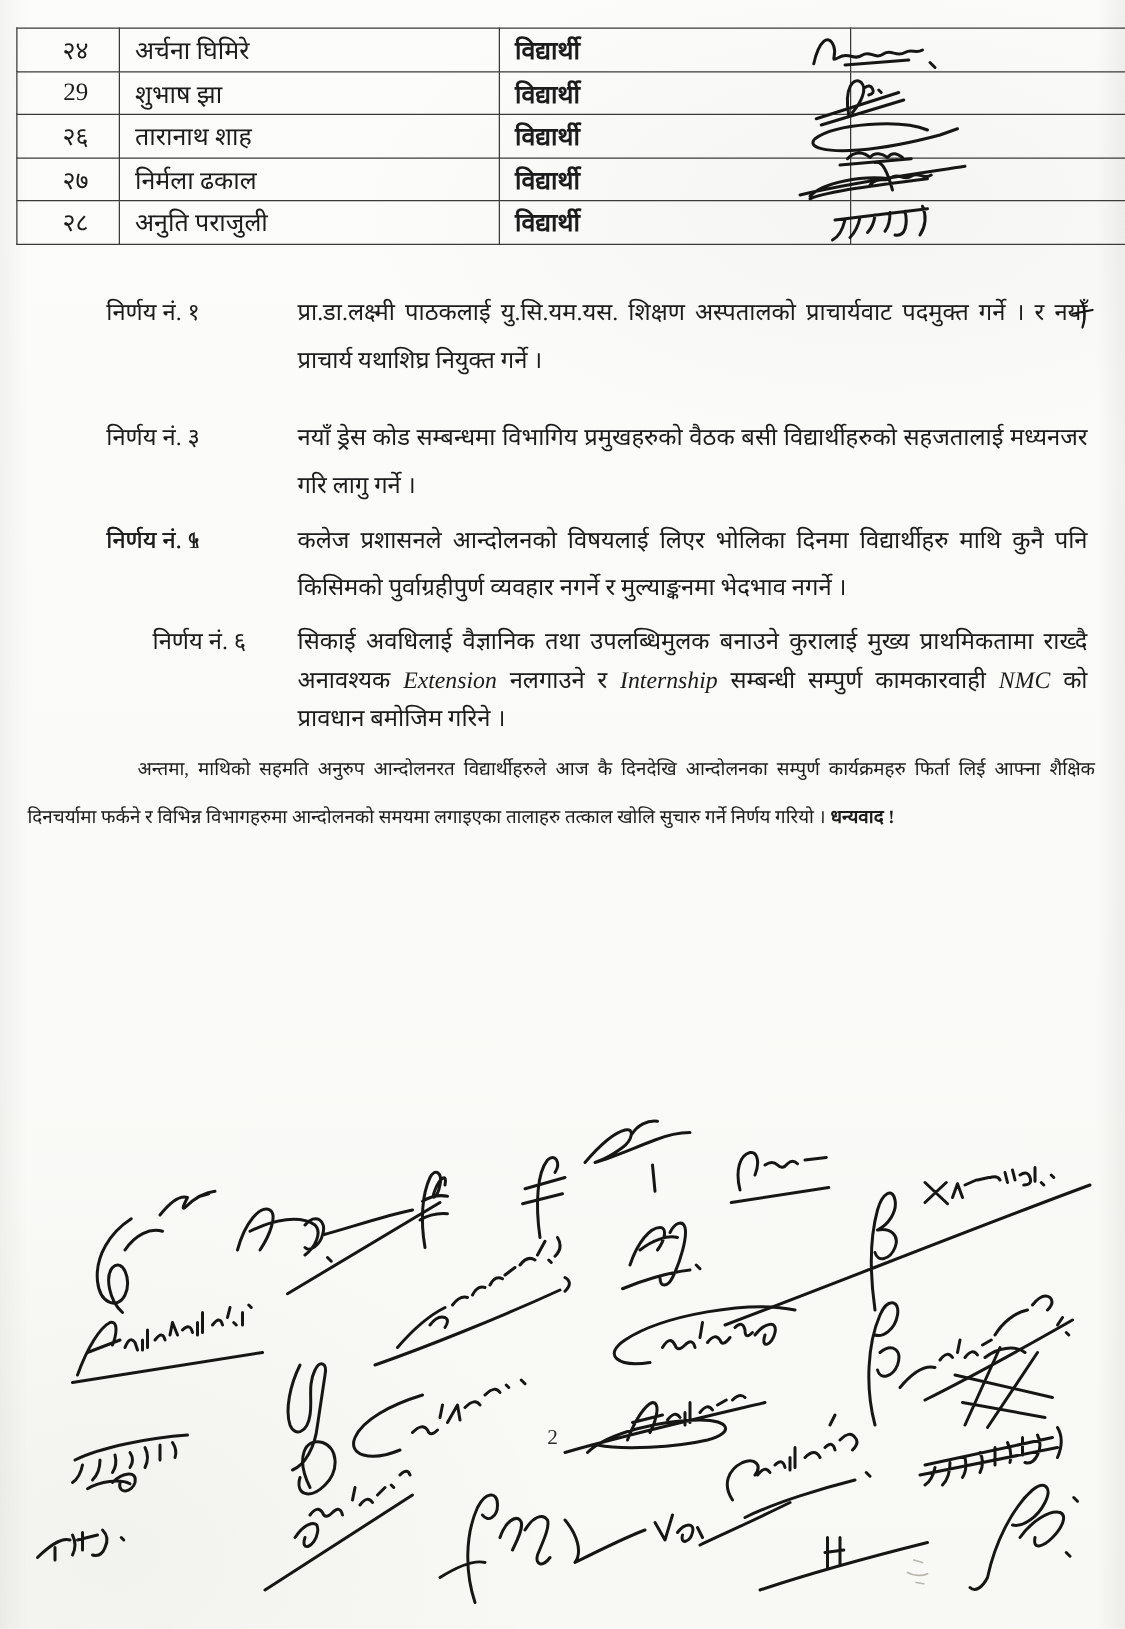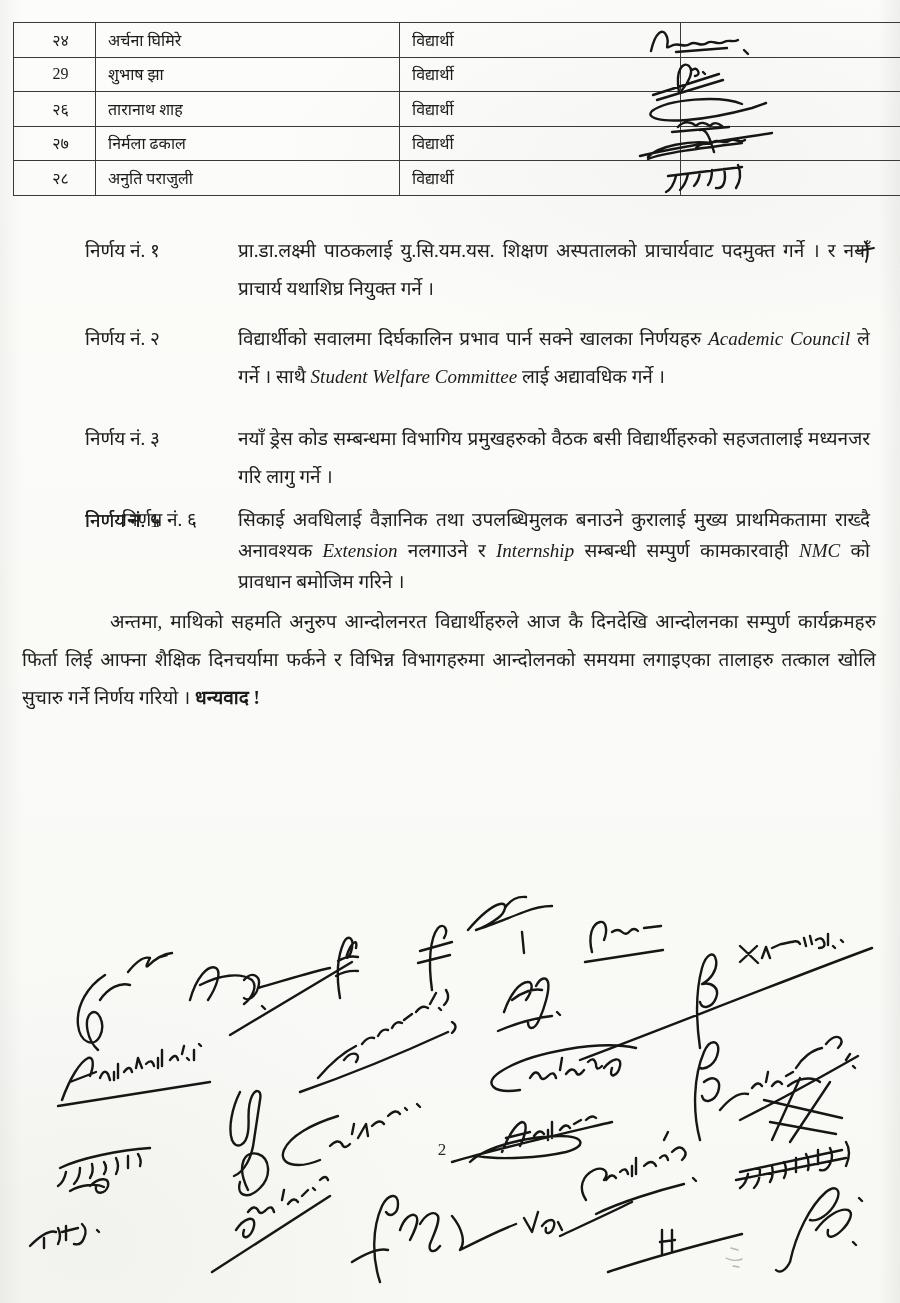--- a/index.html
+++ b/index.html
@@ -15,39 +15,39 @@
   }
   .page{position:relative;width:900px;height:1303px;}
   
   table.att{
     position:absolute;left:13px;top:22px;width:855px;
     border-collapse:collapse;table-layout:fixed;
   }
   table.att td{
     border:1.6px solid #3a3a38;
     height:33.5px;
-    font-size:16px;
+    font-size:20px;
     padding:0 0 0 12px;
     vertical-align:middle;
     white-space:nowrap;overflow:hidden;
   }
   td.c-sn{width:69px;text-align:center;padding:0;}
   td.c-name{width:291px;}
-  td.c-role{width:268px;}
+  td.c-role{width:268px;font-weight:bold;}
   td.c-sig{width:227px;}
   
   .decisions{position:absolute;left:0;top:198px;width:900px;}
   .dec{position:relative;padding-left:48px;}
   .dec-label{position:absolute;left:85px;top:0;font-size:19px;line-height:38px;white-space:nowrap;}
   .dec-body{margin:0 30px 0 190px;font-size:19px;line-height:38px;text-align:justify;}
   .dec6 .dec-body{line-height:31px;font-family:Liberation Serif, serif;}
   .dec6 .dec-label{line-height:31px;margin-left:37px;}
   .m1{margin-top:34px;} .m2{margin-top:12px;} .m3{margin-top:24px;}
   .m4{margin-top:6px;}  .m5{} .m6{margin-top:8px;}
-  .closing{margin:6px 24px 0 22px;font-size:19px;line-height:38px;text-align:justify;text-indent:88px;}
+  .closing{margin:6px 24px 0 22px;font-size:15px;line-height:38px;text-align:justify;text-indent:88px;}
   .it{font-style:italic;}
   .bd{font-weight:bold;}
   
   .pageno{position:absolute;left:430px;top:1140px;width:24px;text-align:center;font-size:17px;color:#2a2a2a;}
   svg.sigs{position:absolute;left:0;top:0;z-index:6;pointer-events:none;}
   svg.sigs path{fill:none;stroke:#161614;stroke-width:2.4;stroke-linecap:round;stroke-linejoin:round;}
   svg.sigs path.thin{stroke-width:1.8;}
   svg.sigs path.faint{stroke:#b9b7ae;stroke-width:1.4;}
 </style>
 </head>
@@ -88,33 +88,30 @@
         <td class="c-sig"></td>
       </tr>
     </tbody>
   </table>
 
   <div class="decisions">
     <div class="dec m1">
       <span class="dec-label">निर्णय नं. १</span>
       <p class="dec-body"><span>प्रा.डा.लक्ष्मी पाठकलाई यु.सि.यम.यस. शिक्षण अस्पतालको प्राचार्यवाट पदमुक्त गर्ने । र नयाँ प्राचार्य यथाशिघ्र नियुक्त गर्ने ।</span></p>
     </div>
-    <div class="dec m2">
-      <span class="dec-label">निर्णय नं. २</span>
-      <p class="dec-body"><span>विद्यार्थीको सवालमा दिर्घकालिन प्रभाव पार्न सक्ने खालका निर्णयहरु </span><span class="it">Academic Council</span><span> ले गर्ने । साथै </span><span class="it">Student Welfare Committee</span><span> लाई अद्यावधिक गर्ने ।</span></p>
-    </div>
     <div class="dec m3">
       <span class="dec-label">निर्णय नं. ३</span>
       <p class="dec-body"><span>नयाँ ड्रेस कोड सम्बन्धमा विभागिय प्रमुखहरुको वैठक बसी विद्यार्थीहरुको सहजतालाई मध्यनजर गरि लागु गर्ने ।</span></p>
     </div>
     <div class="dec m4">
       <span class="dec-label">निर्णय नं. 1</span>
     </div>
     <div class="dec m5">
       <span class="dec-label">निर्णय नं. ५</span>
+      <p class="dec-body"><span>कलेज प्रशासनले आन्दोलनको विषयलाई लिएर भोलिका दिनमा विद्यार्थीहरु माथि कुनै पनि किसिमको पुर्वाग्रहीपुर्ण व्यवहार नगर्ने र मुल्याङ्कनमा भेदभाव नगर्ने ।</span></p>
     </div>
     <div class="dec dec6 m6">
       <span class="dec-label">निर्णय नं. ६</span>
       <p class="dec-body"><span>सिकाई अवधिलाई वैज्ञानिक तथा उपलब्धिमुलक बनाउने कुरालाई मुख्य प्राथमिकतामा राख्दै अनावश्यक </span><span class="it">Extension</span><span> नलगाउने र </span><span class="it">Internship</span><span> सम्बन्धी सम्पुर्ण कामकारवाही </span><span class="it">NMC</span><span> को प्रावधान बमोजिम गरिने ।</span></p>
     </div>
     <p class="closing"><span>अन्तमा, माथिको सहमति अनुरुप आन्दोलनरत विद्यार्थीहरुले आज कै दिनदेखि आन्दोलनका सम्पुर्ण कार्यक्रमहरु फिर्ता लिई आफ्ना शैक्षिक दिनचर्यामा फर्कने र विभिन्न विभागहरुमा आन्दोलनको समयमा लगाइएका तालाहरु तत्काल खोलि सुचारु गर्ने निर्णय गरियो । </span><span class="bd">धन्यवाद !</span></p>
   </div>
 
   <div class="pageno">2</div>
 

